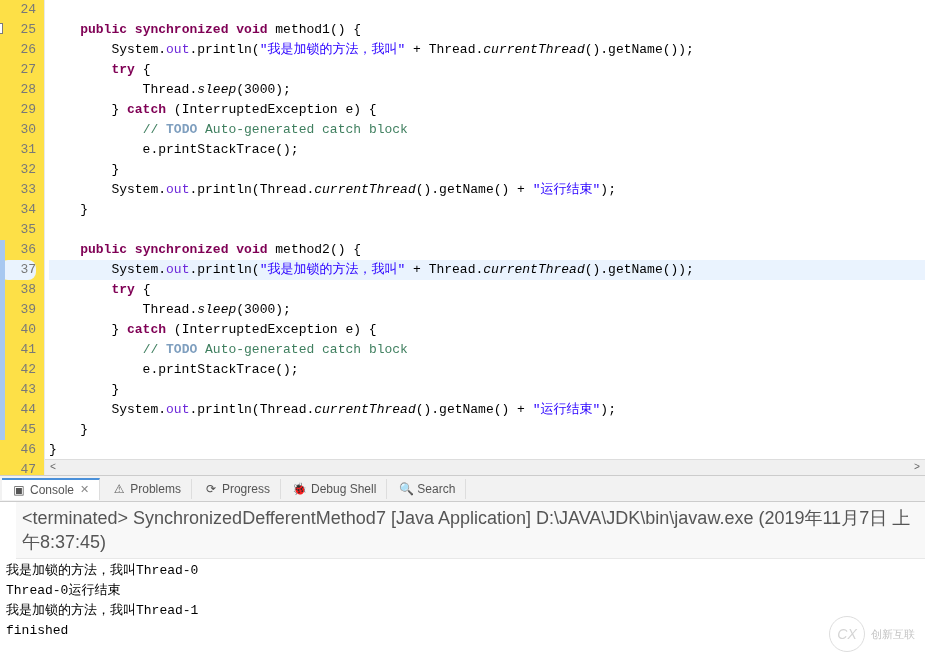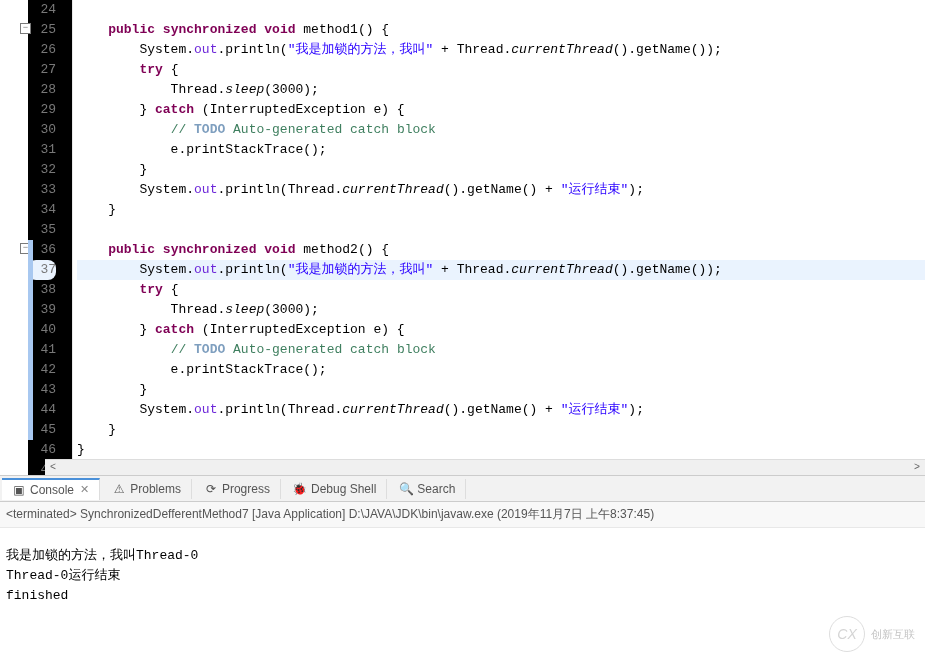--- a/index.html
+++ b/index.html
@@ -14,30 +14,29 @@
   }
   .editor {
     display: flex;
     height: 476px;
     overflow: hidden;
     border-bottom: 1px solid #ccc;
     position: relative;
   }
   .gutter {
     width: 45px;
-    background: #000000;
+    background: #fde047;
     color: #787878;
     text-align: right;
-    padding-right: 16px;
+    padding-right: 8px;
     font-size: 13px;
     line-height: 20px;
     user-select: none;
     position: relative;
     border-right: 1px solid #e8e8e8;
-    margin-left: 28px;
   }
   .gutter-line { height: 20px; position: relative; }
   .gutter-line.highlight { background: #eaf3fe; border-radius: 8px; }
   .fold-marker {
     position: absolute;
     left: -8px;
     top: 3px;
     width: 11px;
     height: 11px;
     border: 1px solid #7a7a7a;
@@ -100,32 +99,32 @@
     padding: 3px 10px;
     color: #555;
     border-right: 1px solid #ddd;
   }
   .tab.active { background: #fff; border-top: 2px solid #4a90d9; }
   .tab .icon { width: 14px; height: 14px; display:inline-flex; align-items:center; justify-content:center;}
   .tab .close { color:#888; font-size:11px; margin-left:2px;}
   .console-header {
     padding: 4px 6px;
     font-family: "Segoe UI", Tahoma, sans-serif;
-    font-size: 12px;
+    font-size: 18px;
     color: #555;
     border-bottom: 1px solid #e8e8e8;
     background:#f8f8f8;
+    margin-left:16px;
   }
   .console-body {
     padding: 2px 6px;
     font-family: Consolas, "Courier New", monospace;
     font-size: 13px;
     line-height: 20px;
     color: #000;
-    margin-top: 16px;
   }
   .console-line { height: 20px; white-space: pre; }
   .watermark {
     position: absolute;
     right: 10px;
     bottom: 10px;
     opacity: 0.5;
     font-family: sans-serif;
     font-size: 11px;
     color: #888;
@@ -198,19 +197,20 @@
     <div class="tab">
       <span class="icon">🔍</span>
       <span>Search</span>
     </div>
   </div>
 
 <div class="console-header">&lt;terminated&gt; SynchronizedDefferentMethod7 [Java Application] D:\JAVA\JDK\bin\javaw.exe (2019年11月7日 上午8:37:45)</div>
 <div class="console-body" id="console-body">
     <div class="console-line">我是加锁的方法，我叫Thread-0</div>
     <div class="console-line">Thread-0运行结束</div>
+    <div class="console-line">我是加锁的方法，我叫Thread-1</div>
     <div class="console-line">finished</div>
   </div>
 
 <div class="watermark">
   <div class="circ">CX</div>
   <span>创新互联</span>
 </div>
 
 </body></html>

